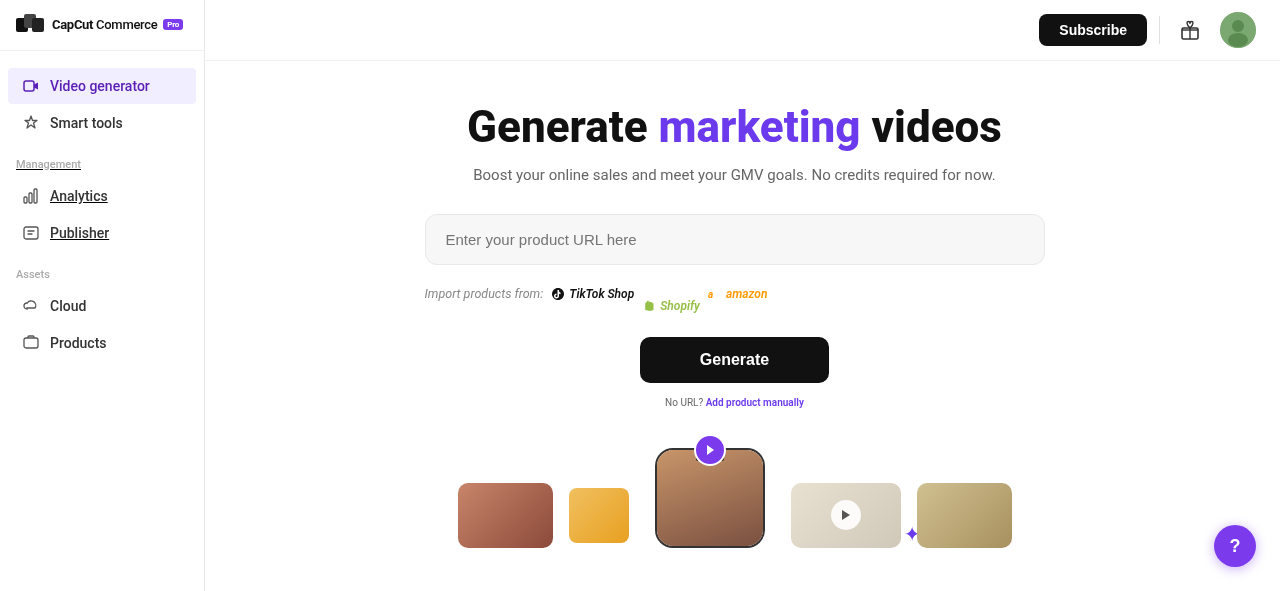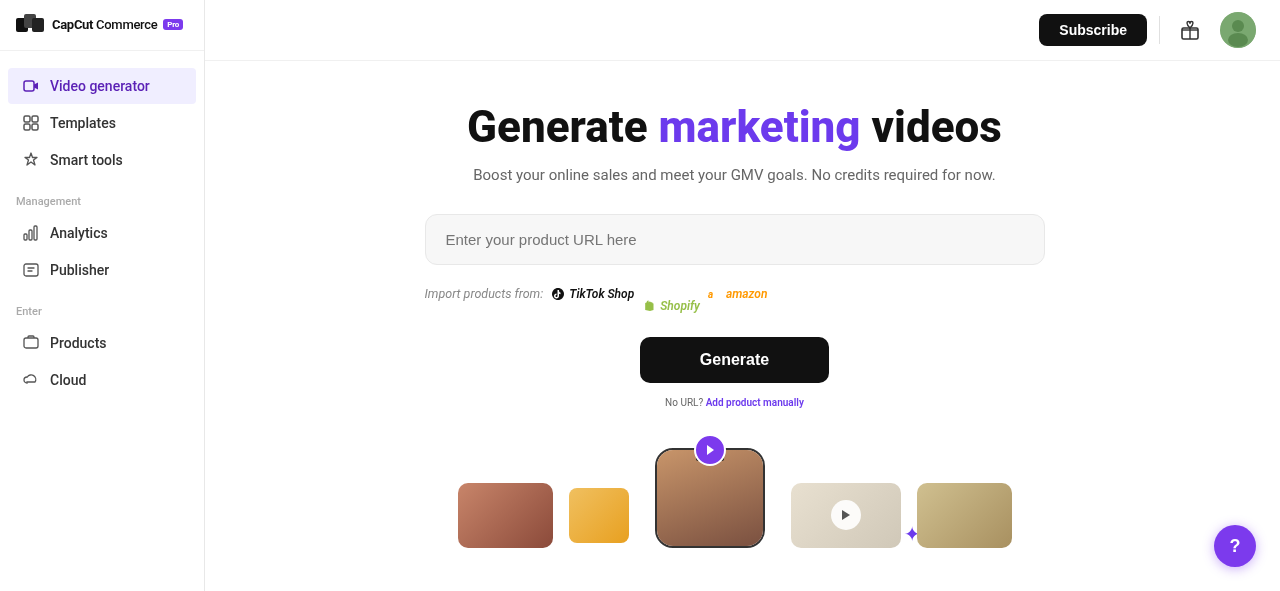--- a/index.html
+++ b/index.html
@@ -393,39 +393,28 @@
         <svg width="16" height="16" viewBox="0 0 16 16" fill="none">
           <rect x="1" y="3" width="10" height="10" rx="2" stroke="#5b21b6" stroke-width="1.5"></rect>
           <path d="M11 6.5l4-2v7l-4-2V6.5z" fill="#5b21b6"></path>
         </svg>
       </span>
       <span>Video generator</span>
     </div>
     <div class="sidebar-item">
       <span class="item-icon">
         <svg width="16" height="16" viewBox="0 0 16 16" fill="none">
-          <rect x="1" y="1" width="6" height="6" rx="1.5" stroke="#555" stroke-width="1.5"></rect>
-          <rect x="9" y="1" width="6" height="6" rx="1.5" stroke="#555" stroke-width="1.5"></rect>
-          <rect x="1" y="9" width="6" height="6" rx="1.5" stroke="#555" stroke-width="1.5"></rect>
-          <rect x="9" y="9" width="6" height="6" rx="1.5" stroke="#555" stroke-width="1.5"></rect>
-        </svg>
-      </span>
-      <span>Templates</span>
-    </div>
-    <div class="sidebar-item">
-      <span class="item-icon">
-        <svg width="16" height="16" viewBox="0 0 16 16" fill="none">
           <path d="M8 1l1.5 4.5H14l-3.5 2.5L12 13 8 10 4 13l1.5-5L2 5.5h4.5L8 1z" stroke="#555" stroke-width="1.3" stroke-linejoin="round"></path>
         </svg>
       </span>
       <span>Smart tools</span>
     </div>
   </div>
 
-  <div style="margin-top:12px;">
+  <div style="margin-top:12px;text-decoration:underline;">
     <div class="sidebar-section-label">Management</div>
     <div class="sidebar-item">
       <span class="item-icon">
         <svg width="16" height="16" viewBox="0 0 16 16" fill="none">
           <rect x="1" y="9" width="3" height="6" rx="1" stroke="#555" stroke-width="1.3"></rect>
           <rect x="6" y="5" width="3" height="10" rx="1" stroke="#555" stroke-width="1.3"></rect>
           <rect x="11" y="1" width="3" height="14" rx="1" stroke="#555" stroke-width="1.3"></rect>
         </svg>
       </span>
       <span>Analytics</span>
@@ -435,37 +424,37 @@
         <svg width="16" height="16" viewBox="0 0 16 16" fill="none">
           <rect x="1" y="2" width="14" height="12" rx="2" stroke="#555" stroke-width="1.3"></rect>
           <path d="M5 6h6M5 9h4" stroke="#555" stroke-width="1.3" stroke-linecap="round"></path>
         </svg>
       </span>
       <span>Publisher</span>
     </div>
   </div>
 
   <div style="margin-top:12px;">
-    <div class="sidebar-section-label">Enter</div>
+    <div class="sidebar-section-label">Assets</div>
+    <div class="sidebar-item">
+      <span class="item-icon">
+        <svg width="16" height="16" viewBox="0 0 16 16" fill="none">
+          <path d="M4 11a3 3 0 010-6h.3A4 4 0 1112 10H4z" stroke="#555" stroke-width="1.3"></path>
+        </svg>
+      </span>
+      <span>Cloud</span>
+    </div>
     <div class="sidebar-item">
       <span class="item-icon">
         <svg width="16" height="16" viewBox="0 0 16 16" fill="none">
           <rect x="1" y="3" width="14" height="10" rx="2" stroke="#555" stroke-width="1.3"></rect>
           <path d="M5 3V2a1 1 0 011-1h4a1 1 0 011 1v1" stroke="#555" stroke-width="1.3"></path>
         </svg>
       </span>
       <span>Products</span>
-    </div>
-    <div class="sidebar-item">
-      <span class="item-icon">
-        <svg width="16" height="16" viewBox="0 0 16 16" fill="none">
-          <path d="M4 11a3 3 0 010-6h.3A4 4 0 1112 10H4z" stroke="#555" stroke-width="1.3"></path>
-        </svg>
-      </span>
-      <span>Cloud</span>
     </div>
   </div>
 </div>
 
 <div class="main-content">
 
   <div class="header">
     <button class="subscribe-btn">Subscribe</button>
     <div class="header-divider"></div>
     <button class="gift-icon-btn">

